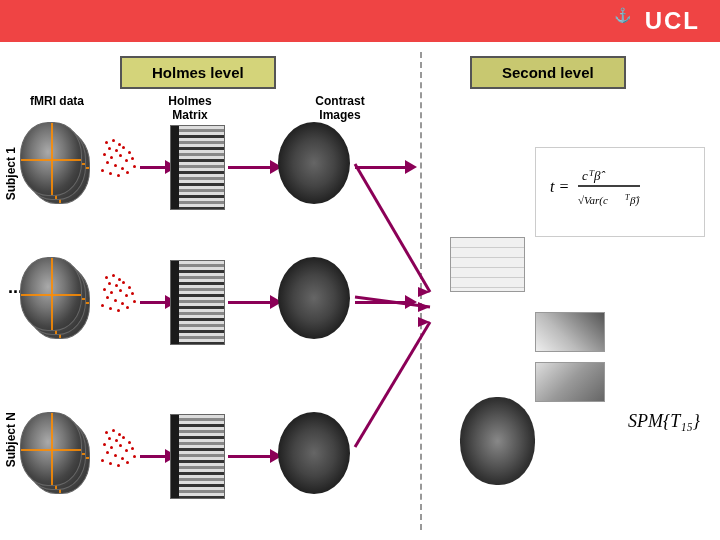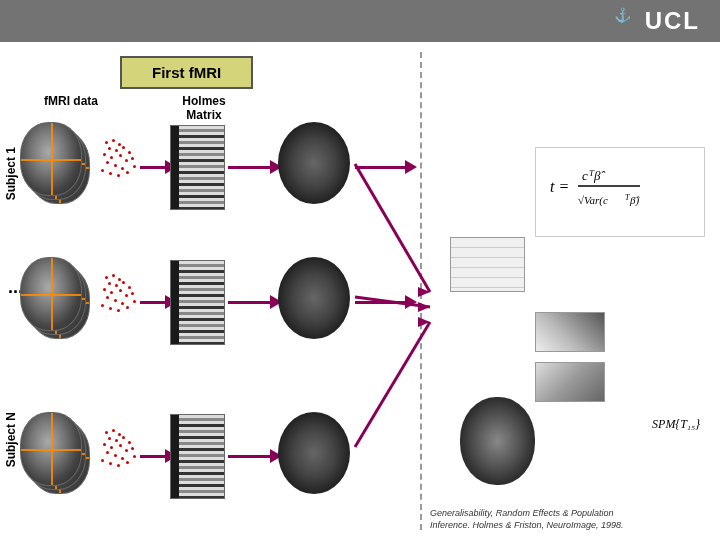--- a/index.html
+++ b/index.html
@@ -7,21 +7,21 @@
       width: 720px;
       height: 540px;
       background: #ffffff;
       font-family: Arial, sans-serif;
       overflow: hidden;
       position: relative;
     }
 
     
     #header {
-      background: #737373;
+      background: #ef4444;
       height: 42px;
       display: flex;
       align-items: center;
       justify-content: flex-end;
       padding-right: 20px;
     }
     #ucl-logo {
       color: white;
       font-size: 24px;
       font-weight: bold;
@@ -69,21 +69,20 @@
     }
 
     
     .col-header {
       position: absolute;
       top: 52px;
       font-size: 12px;
       font-weight: bold;
       color: #000;
       text-align: center;
-      margin-left: 14px;
     }
     #col-fmri { left: 22px; width: 70px; }
     #col-design { left: 150px; width: 80px; }
     #col-contrast { left: 295px; width: 90px; }
     #col-onesample { left: 440px; width: 250px; }
 
     
     .row-label {
       position: absolute;
       font-size: 12px;
@@ -209,21 +208,21 @@
     .spm-img {
       position: absolute;
       background: linear-gradient(135deg, #eee 0%, #ccc 50%, #888 100%);
       border: 1px solid #999;
     }
     #spm-label {
       position: absolute;
       bottom: 0;
       right: 5px;
       font-family: 'Times New Roman', serif;
-      font-size: 12px;
+      font-size: 18px;
       color: #000;
       font-style: italic;
     }
 
     
     .second-brain {
       position: absolute;
       width: 75px;
       height: 88px;
       border-radius: 48%;
@@ -293,30 +292,36 @@
 <div id="header">
   <div id="ucl-logo">
     <span class="crest">⚓</span>
     <span>UCL</span>
   </div>
 </div>
 
 <div id="content">
 
   <div id="first-level-box" class="level-box">
-    <span>First fMRI</span>
+    <span>Holmes level</span>
+  </div>
+  <div id="second-level-box" class="level-box">
+    <span>Second level</span>
   </div>
 
   <div id="divider"></div>
 
   <div id="col-fmri" class="col-header">
     <span>fMRI data</span>
   </div>
   <div id="col-design" class="col-header">
     <span>Holmes Matrix</span>
+  </div>
+  <div id="col-contrast" class="col-header">
+    <span>Contrast Images</span>
   </div>
 
   <div class="row-label" id="label-subject1">
     <span>Subject 1</span>
   </div>
 
   <div class="row-label" id="label-dots">
     <span>...</span>
   </div>
 
@@ -525,18 +530,14 @@
 
     <div class="spm-img" style="top:0; left:0; width:70px; height:40px; background: linear-gradient(45deg, #eee 0%, #bbb 40%, #888 70%, #555 100%);"></div>
 
     <div class="spm-img" style="top:50px; left:0; width:70px; height:40px; background: linear-gradient(135deg, #ddd 0%, #999 50%, #666 100%);"></div>
 
     <div id="spm-label">
       <span>SPM{T₁₅}</span>
     </div>
   </div>
 
-  <div id="footer">
-    <div>Generalisability, Random Effects &amp; Population</div>
-    <div>Inference. Holmes &amp; Friston, NeuroImage, 1998.</div>
-  </div>
 
 </div>
 
 </body></html>

